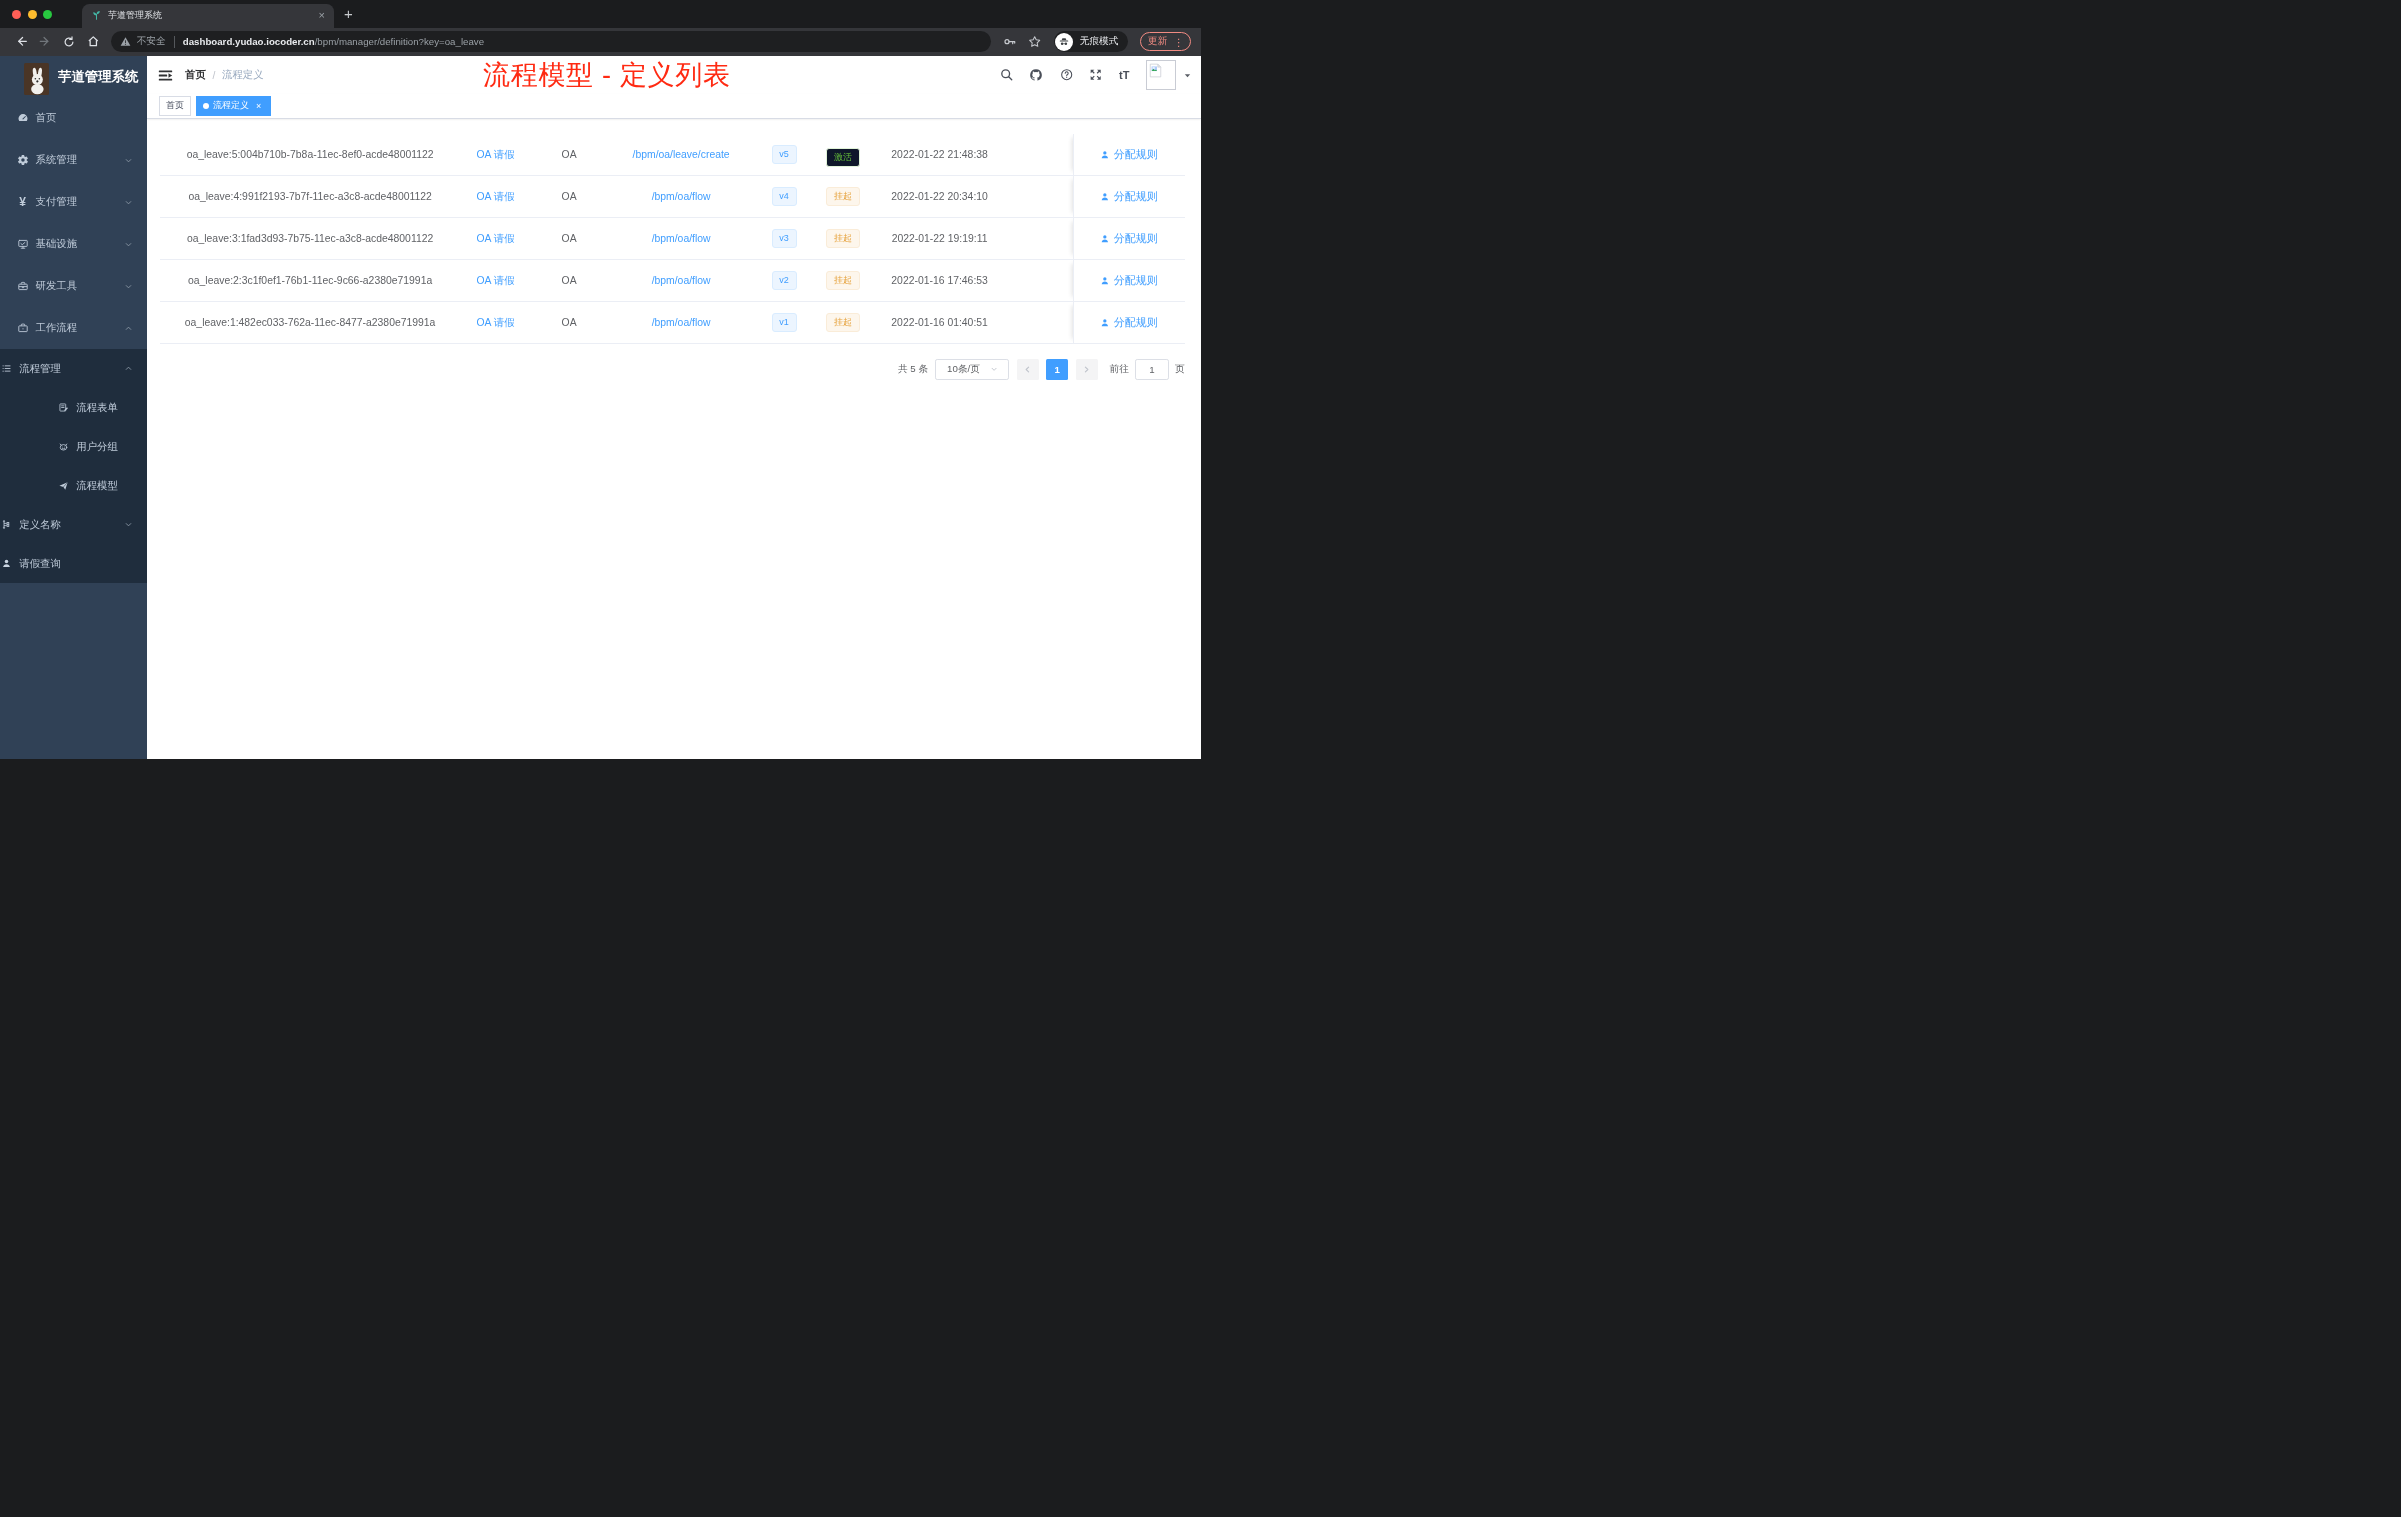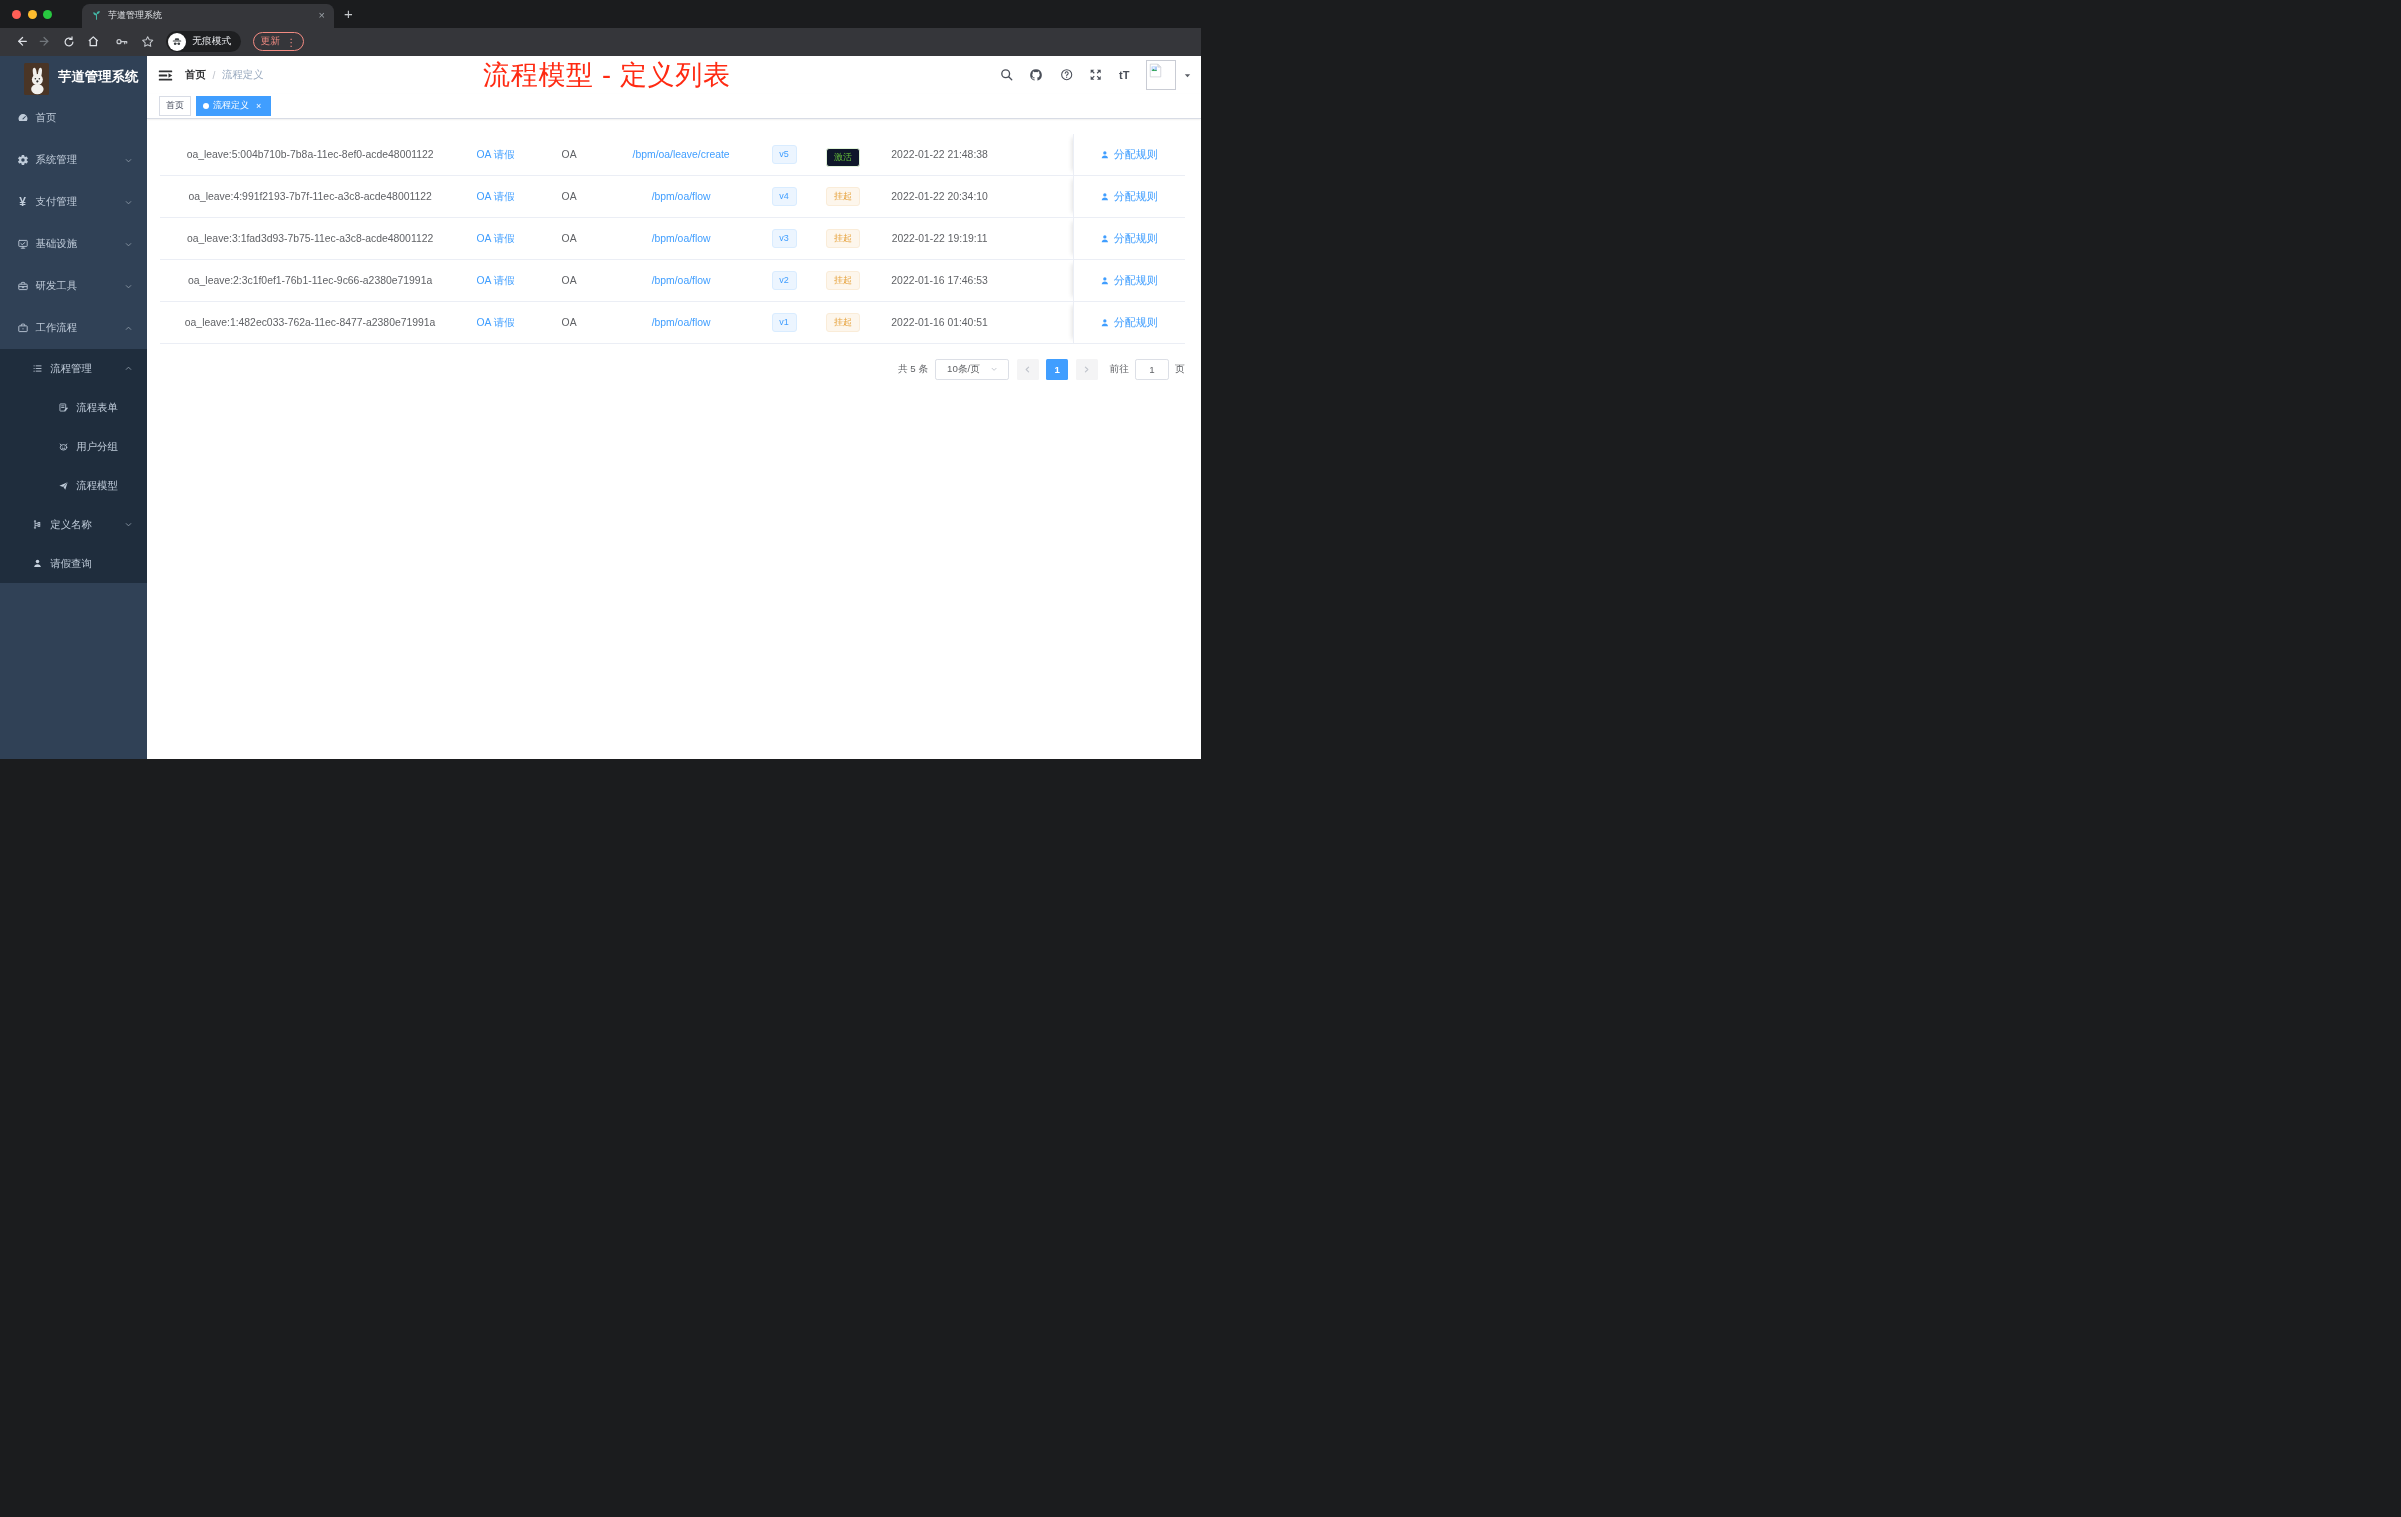--- a/index.html
+++ b/index.html
@@ -36,21 +36,21 @@
   
   .app { display: flex; height: 703px; }
   .sidebar { width: 147px; background: #304156; flex: none; display: flex; flex-direction: column; }
   .logo-row { height: 41px; display: flex; align-items: center; padding-left: 24px; }
   .logo-img { width: 25px; height: 32px; background: #4a3526; border-radius: 1.5px; display: flex; align-items: flex-end; justify-content: center; overflow: hidden; flex: none; margin-top: 4.5px; }
   .logo-title { color: #fff; font-weight: bold; font-size: 13.4px; margin-left: 9px; white-space: nowrap; }
   .menu { color: #bfcbd9; font-size: 10.4px; }
   .mi { display: flex; align-items: center; height: 42px; cursor: pointer; }
   .mi .ic { width: 12.6px; display: flex; justify-content: center; margin-right: 6.7px; flex: none; }
   .mi.l0 { padding-left: 16.3px; }
-  .mi.l1 { padding-left: 31px; }
+  .mi.l1 { }
   .mi.l2 { padding-left: 45px; margin-left: 12px; }
   .chev { margin-left: auto; margin-right: 14px; display: flex; color: #8a97a5; }
   .sub-block { background: #1f2d3d; }
   .sub-block .mi { height: 39px; }
   .yen-glyph { font-size: 12px; font-weight: bold; line-height: 1; }
 
   .main { flex: 1; background: #fff; display: flex; flex-direction: column; min-width: 0; }
 
   
   .app-header { height: 38px; display: flex; align-items: center; position: relative; flex: none; }
@@ -143,20 +143,33 @@
             <path d="M16.5 10a6.5 6.5 0 1 1-2-4.7"></path>
             <path d="M15 1.5v4h-4" stroke-linejoin="round"></path>
           </svg>
       </span>
       <span class="navbtn">
         <svg width="12.6" height="12.6" viewBox="0 0 20 20" fill="none" stroke="currentColor" stroke-width="2" stroke-linejoin="round">
             <path d="M3 9.5L10 3l7 6.5"></path>
             <path d="M5 8.5V17h10V8.5"></path>
           </svg>
       </span>
+      <div class="omni">
+        <span style="display:flex">
+          <svg width="11" height="11" viewBox="0 0 18 18">
+              <path d="M9 2L1 16h16z" fill="#9aa0a6"></path>
+              <rect x="8.2" y="7" width="1.6" height="4.6" fill="#35363a"></rect>
+              <circle cx="9" cy="13.6" r="1" fill="#35363a"></circle>
+            </svg>
+        </span>
+        <span class="sec">不安全</span>
+        <span class="divider"></span>
+        <span class="url-domain">dashboard.yudao.iocoder.cn</span>
+          <span class="url-path">/bpm/manager/definition?key=oa_leave</span>
+      </div>
       <span class="obtn">
         <svg width="13.4" height="13.4" viewBox="0 0 20 20" fill="none" stroke="currentColor" stroke-width="1.8" stroke-linecap="round">
             <circle cx="6" cy="10" r="3"></circle>
             <path d="M9 10h8.5M14.5 10v3M17.5 10v2"></path>
           </svg>
       </span>
       <span class="obtn">
         <svg width="13.4" height="13.4" viewBox="0 0 20 20" fill="none" stroke="currentColor" stroke-width="1.5" stroke-linejoin="round">
             <path d="M10 2.5l2.3 4.7 5.2.8-3.8 3.7.9 5.2-4.6-2.4-4.6 2.4.9-5.2L2.5 8l5.2-.8z"></path>
           </svg>

